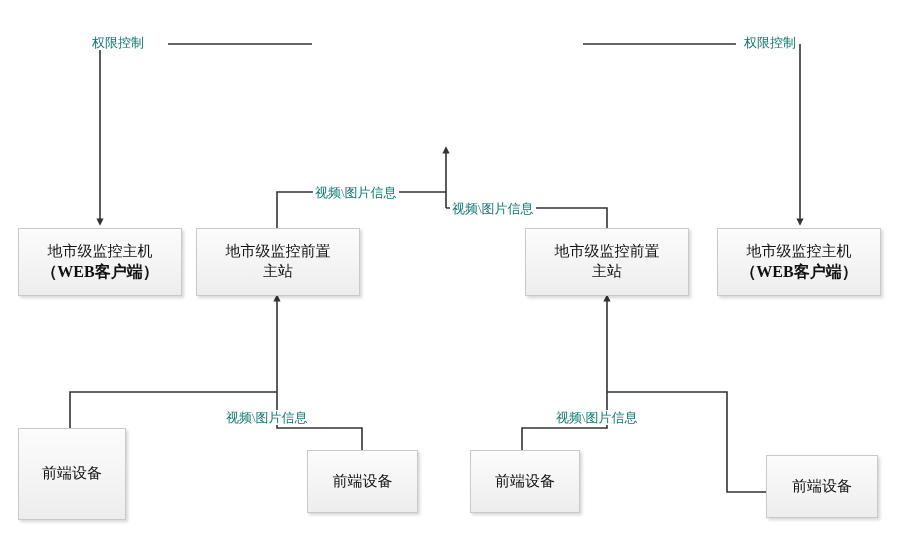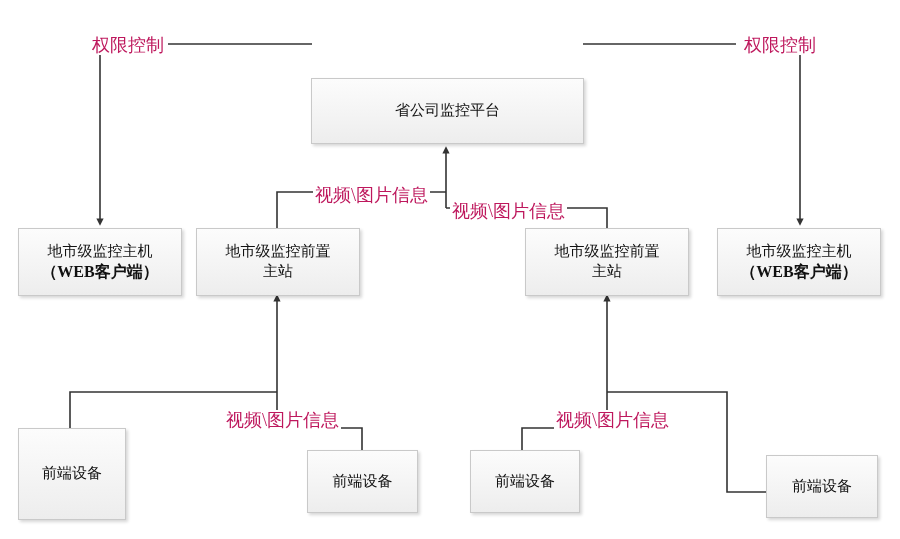--- a/index.html
+++ b/index.html
@@ -49,22 +49,22 @@
   .node-label {
     display: block;
     white-space: pre-line;
   }
   .node-label.bold {
     font-weight: bold;
     font-size: 16px;
   }
   .edge-label {
     position: absolute;
-    font-size: 18px;
-    color: #be185d;
+    font-size: 13px;
+    color: #0f766e;
     background: #ffffff;
     white-space: nowrap;
     line-height: 1;
     padding: 1px 2px;
   }
 </style>
 </head>
 <body>
 
 <div id="diagram-root">
@@ -98,23 +98,20 @@
 
       <path d="M607,392 L607,298" marker-end="url(#arrowhead)"></path>
 
       <path d="M607,392 L607,428 L522,428 L522,450"></path>
 
       <path d="M607,392 L727,392 L727,492 L770,492"></path>
     </g>
   </svg>
 
 
-  <div class="node" style="left:311px; top:78px; width:273px; height:66px;">
-    <span class="node-label">省公司监控平台</span>
-  </div>
 
   <div class="node" style="left:18px; top:228px; width:164px; height:68px;">
     <span>
       <span class="node-label">地市级监控主机</span>
       <span class="node-label bold">（WEB客户端）</span>
     </span>
   </div>
 
   <div class="node" style="left:196px; top:228px; width:164px; height:68px;">
     <span>

